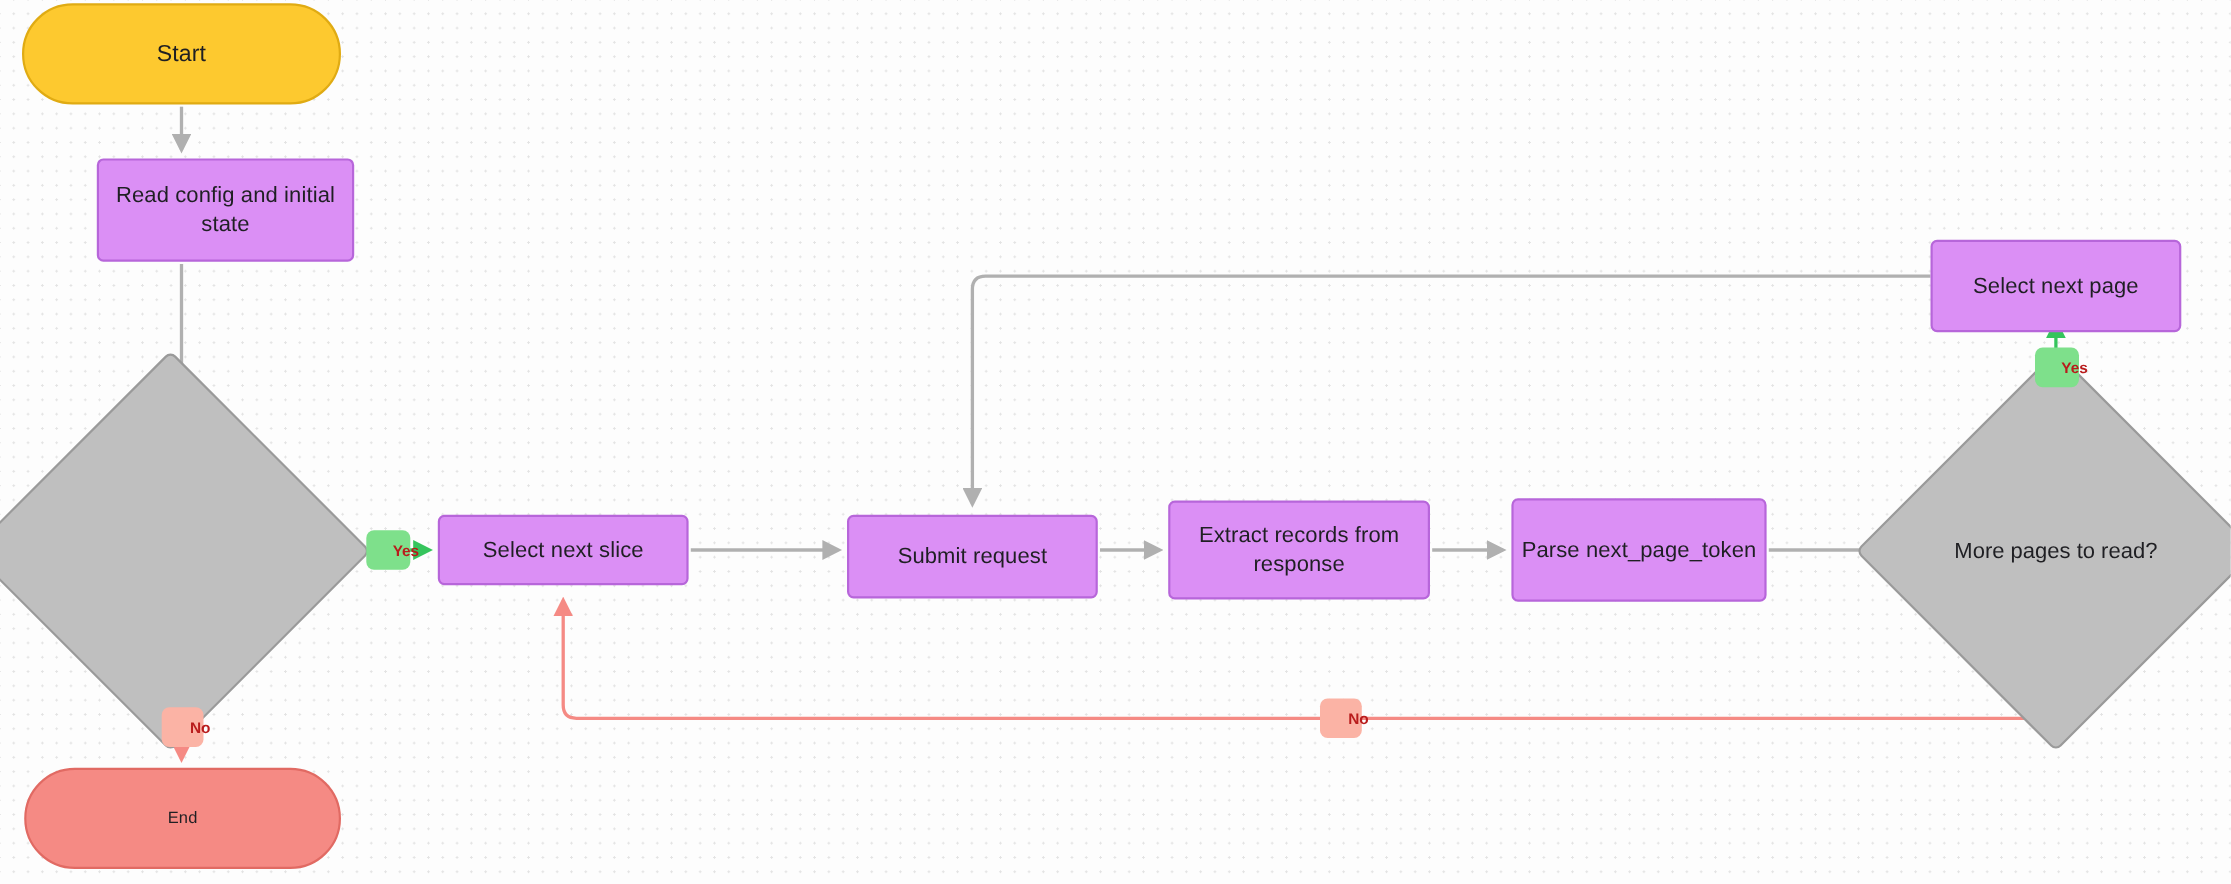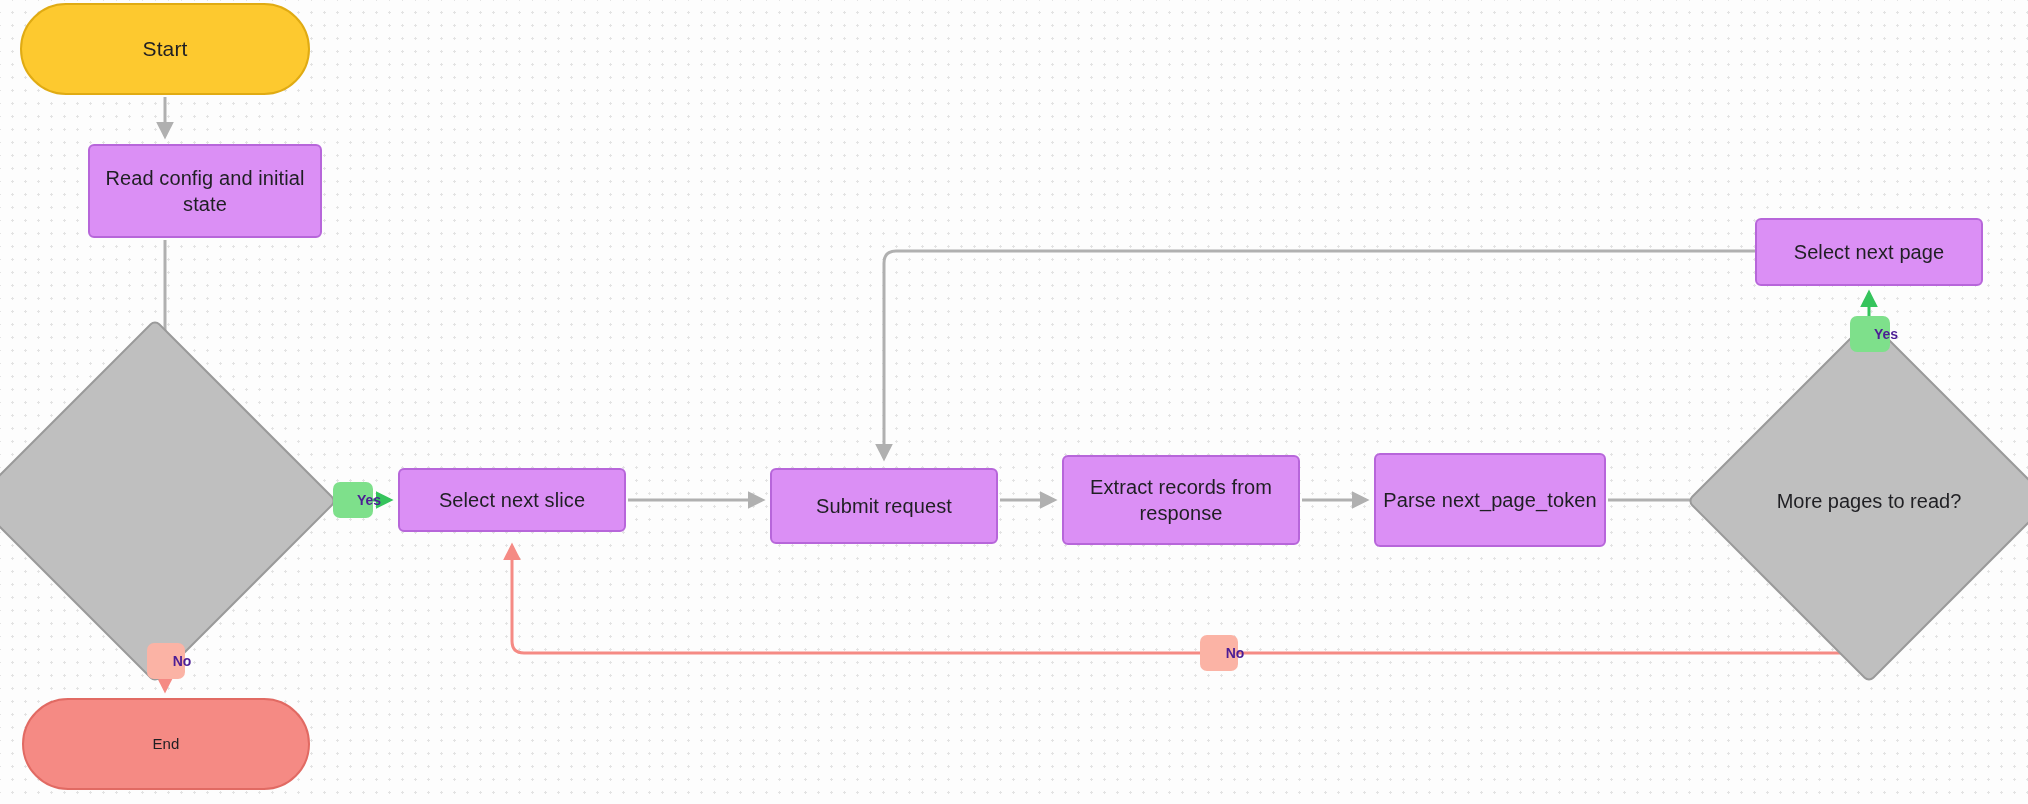--- a/index.html
+++ b/index.html
@@ -88,21 +88,21 @@
   }
   .edge-label {
     position: absolute;
     box-sizing: border-box;
     display: flex;
     align-items: center;
     justify-content: center;
     border-radius: 7px;
     font-size: 14px;
     font-weight: 600;
-    color: #4c1d95;
+    color: #b91c1c;
     z-index: 5;
     padding-left: 32px;
   }
   .edge-label-yes { background: #7ee08b; }
   .edge-label-no  { background: #fbb3a5; align-items: center; }
 </style>
 </head>
 <body>
 
 <div id="canvas">
@@ -173,21 +173,21 @@
 
   <div class="node node-process node-purple" style="left:1374px; top:453px; width:232px; height:94px;">
     <span>Parse next_page_token</span>
   </div>
 
   <div class="node-decision" style="left:1740px; top:372px; width:258px; height:258px;">
     <span class="diamond-shape"></span>
     <span class="diamond-label">More pages to read?</span>
   </div>
 
-  <div class="node node-process node-purple" style="left:1755px; top:218px; width:228px; height:68px;justify-content:center;">
+  <div class="node node-process node-purple" style="left:1755px; top:218px; width:228px; height:84px;justify-content:center;">
     <span>Select next page</span>
   </div>
 
   <div class="edge-label edge-label-yes" style="left:333px; top:482px; width:40px; height:36px;">
     <span>Yes</span>
   </div>
 
   <div class="edge-label edge-label-no" style="left:147px; top:643px; width:38px; height:36px;">
     <span>No</span>
   </div>

